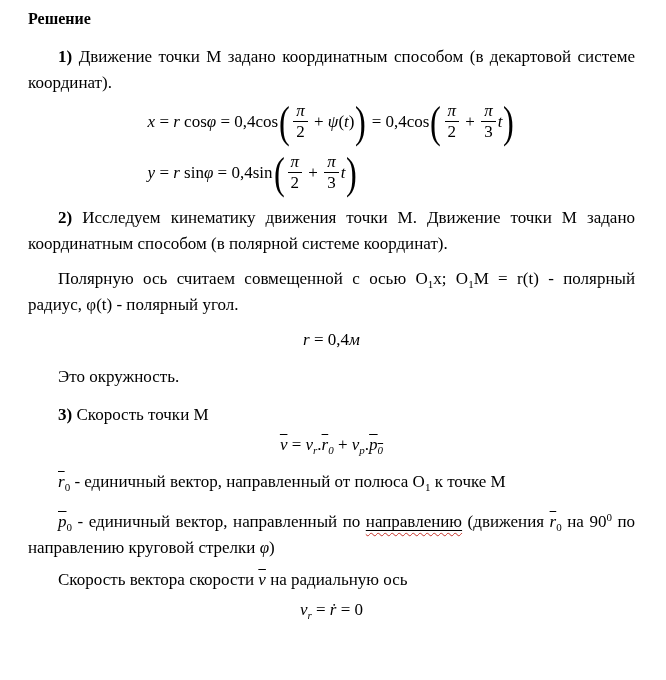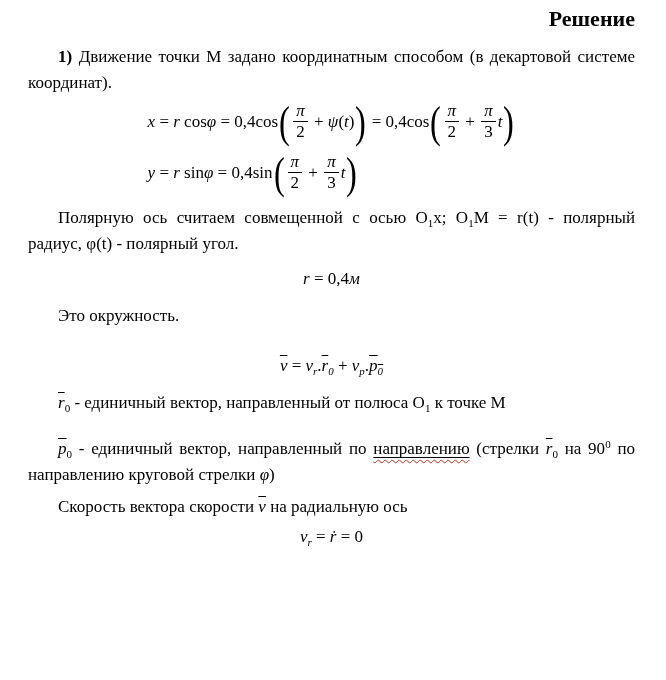--- a/index.html
+++ b/index.html
@@ -1,19 +1,19 @@
 <!DOCTYPE html>
 <html><head>
 <meta charset="utf-8">
 <style>
   html,body{margin:0;padding:0;background:#ffffff;}
   body{width:666px;height:680px;overflow:hidden;color:#000;
        font-family:"Liberation Serif", serif;}
   .page{padding:6px 31px 0 28px;font-size:17px;line-height:26px;}
-  .title{font-size:22px;font-weight:bold;text-align:right;margin:0 0 12px;}
+  .title{font-size:16px;font-weight:bold;text-align:left;margin:0 0 12px;}
   p{margin:0;}
   .ind{text-indent:30px;}
   .jst{text-align:justify;}
   .b{font-weight:bold;}
   .i{font-style:italic;}
   .sb{font-size:11px;vertical-align:-4px;line-height:0;}
   .sp{font-size:11px;vertical-align:6px;line-height:0;}
   .ov{text-decoration:overline;}
   .uw{text-decoration:underline wavy #c43027;text-underline-offset:4.5px;text-decoration-thickness:1px;}
   .ulb{text-decoration:underline solid #000;text-underline-offset:2.5px;text-decoration-thickness:1px;}
@@ -26,58 +26,60 @@
   .mi{font-style:italic;}
   .msub{font-size:11px;font-style:italic;vertical-align:-4px;line-height:0;}
   .mover{text-decoration:overline;}
   .mfrac{display:inline-block;vertical-align:middle;text-align:center;margin:0 2px;position:relative;top:-2px;}
   .mnum{display:block;line-height:1.05;padding:0 3px 1px;}
   .mden{display:block;line-height:1.05;padding:1px 3px 0;border-top:1px solid #000;}
   .mparen{display:inline-block;font-size:265%;line-height:0;vertical-align:middle;
           transform:scaleX(0.72);margin:0 -1px;position:relative;top:-1px;}
 
   
-  .mb4{margin-bottom:4px;} .mb6{margin-bottom:6px;} .mb9{margin-bottom:9px;} .mb12{margin-bottom:24px;} .mb14{margin-bottom:20px;}
+  .mb4{margin-bottom:4px;} .mb6{margin-bottom:6px;} .mb9{margin-bottom:9px;} .mb12{margin-bottom:12px;} .mb14{margin-bottom:14px;}
   .fm1{margin:2px 0 8px;} .fm2{margin:2px 0 12px;} .fm3{margin:4px 0 0;}
   .fline + .fline{margin-top:4px;}
 </style>
 </head>
 <body>
 
 <div class="page">
 
   <h1 class="title">Решение</h1>
 
   <p class="ind jst mb4"><span class="b">1) </span><span>Движение точки М задано координатным способом (в декартовой системе координат).</span></p>
 
   <div class="fwrap fm1">
     <div class="fgroup">
       <div class="fline"><span class="mi">x</span><span class="mu"> = </span><span class="mi">r</span><span class="mu"> cos</span><span class="mi">φ</span><span class="mu"> = 0,4cos</span><span class="mparen">(</span><span class="mfrac"><span class="mnum"><span class="mi">π</span></span><span class="mden"><span class="mu">2</span></span></span><span class="mu"> + </span><span class="mi">ψ</span><span class="mu">(</span><span class="mi">t</span><span class="mu">)</span><span class="mparen">)</span><span class="mu"> = 0,4cos</span><span class="mparen">(</span><span class="mfrac"><span class="mnum"><span class="mi">π</span></span><span class="mden"><span class="mu">2</span></span></span><span class="mu"> + </span><span class="mfrac"><span class="mnum"><span class="mi">π</span></span><span class="mden"><span class="mu">3</span></span></span><span class="mi">t</span><span class="mparen">)</span></div>
       <div class="fline"><span class="mi">y</span><span class="mu"> = </span><span class="mi">r</span><span class="mu"> sin</span><span class="mi">φ</span><span class="mu"> = 0,4sin</span><span class="mparen">(</span><span class="mfrac"><span class="mnum"><span class="mi">π</span></span><span class="mden"><span class="mu">2</span></span></span><span class="mu"> + </span><span class="mfrac"><span class="mnum"><span class="mi">π</span></span><span class="mden"><span class="mu">3</span></span></span><span class="mi">t</span><span class="mparen">)</span></div>
     </div>
   </div>
 
+  <p class="ind jst mb9"><span class="b">2) </span><span>Исследуем кинематику движения точки М. Движение точки М задано координатным способом (в полярной системе координат).</span></p>
 
   <p class="ind jst mb9"><span>Полярную ось считаем совмещенной с осью О</span><span class="sb">1</span><span>x; О</span><span class="sb">1</span><span>М = r(t) - полярный радиус, φ(t) - полярный угол.</span></p>
 
 
   <div class="fwrap fm2">
     <div class="fline"><span class="mi">r</span><span class="mu"> = 0,4</span><span class="mi">м</span></div>
   </div>
 
   <p class="ind mb12"><span>Это окружность.</span></p>
 
+  <p class="ind mb4"><span class="b">3) </span><span>Скорость точки М</span></p>
 
   <div class="fwrap fm2">
     <div class="fline"><span class="mover"><span class="mi">v</span></span><span class="mu"> = </span><span class="mi">v</span><span class="msub">r</span><span class="mu">.</span><span class="mover"><span class="mi">r</span></span><span class="msub">0</span><span class="mu"> + </span><span class="mi">v</span><span class="msub">p</span><span class="mu">.</span><span class="mover"><span class="mi">p</span><span class="msub">0</span></span></div>
   </div>
 
   <p class="ind mb14"><span class="i ov">r</span><span class="sb">0</span><span> - единичный вектор, направленный от полюса О</span><span class="sb">1</span><span> к точке М</span></p>
 
-  <p class="ind jst mb6"><span class="i ov">p</span><span class="sb">0</span><span> - единичный вектор, направленный по </span><span class="uw"><span class="ulb">направлению</span></span><span> (стрелки </span><span class="i ov">r</span><span class="sb">0</span><span> на 90</span><span class="sp">0</span><span> по направлению круговой стрелки </span><span class="i">φ</span><span>)</span></p>
+  <p class="ind jst mb6"><span class="i ov">p</span><span class="sb">0</span><span> - единичный вектор, направленный по </span><span class="uw"><span class="ulb">направлению</span></span><span> (движения </span><span class="i ov">r</span><span class="sb">0</span><span> на 90</span><span class="sp">0</span><span> по направлению круговой стрелки </span><span class="i">φ</span><span>)</span></p>
 
   <p class="ind"><span>Скорость вектора скорости </span><span class="i ov">v</span><span> на радиальную ось</span></p>
 
   <div class="fwrap fm3">
     <div class="fline"><span class="mi">v</span><span class="msub">r</span><span class="mu"> = </span><span class="mi">ṙ</span><span class="mu"> = 0</span></div>
   </div>
 
 </div>
 
 </body></html>

